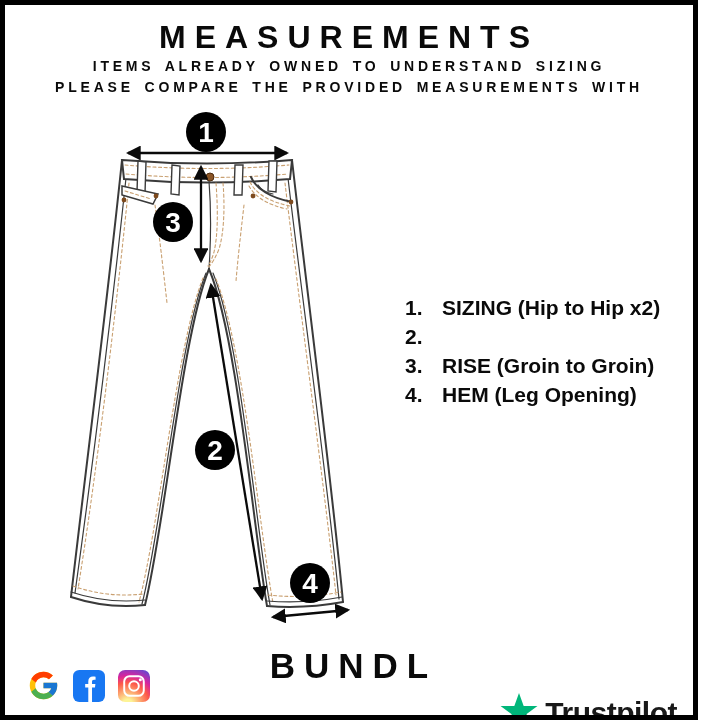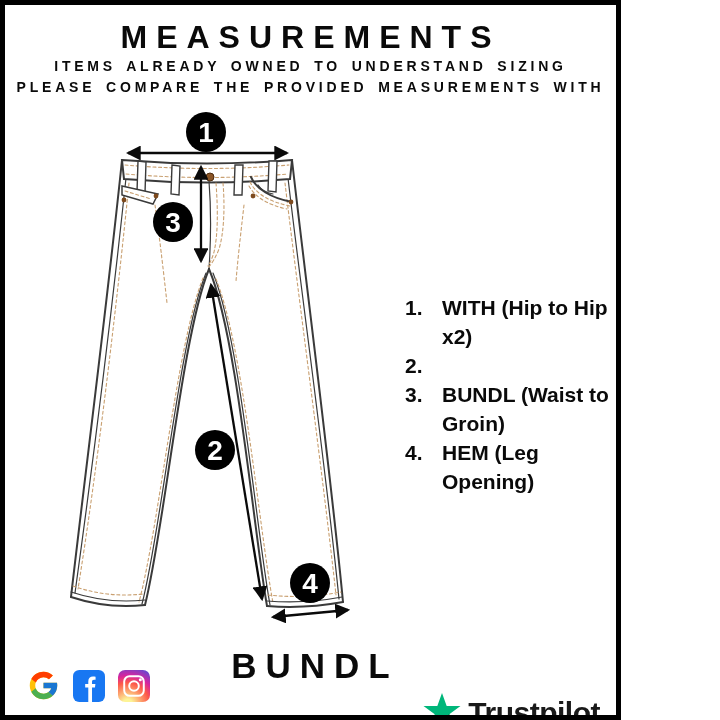--- a/index.html
+++ b/index.html
@@ -1,17 +1,17 @@
 <!DOCTYPE html>
 <html><head>
 <meta charset="utf-8">
 <style>
   html,body{margin:0;padding:0;background:#ffffff;}
   .page{
-    position:relative; width:621px; height:720px; box-sizing:border-box;
+    position:relative; width:698px; height:720px; box-sizing:border-box;
     background:#ffffff; border:5px solid #000;
     font-family:"Liberation Sans", sans-serif; overflow:hidden;
   }
   
   .header{position:absolute; top:13px; left:0; width:100%; text-align:center;}
   .title{
     margin:0; font-size:32px; font-weight:bold; color:#0a0a0a;
     letter-spacing:9px; line-height:38px;
   }
   .subtitle{
@@ -152,28 +152,28 @@
       <g>
         <circle class="marker-circle" cx="305" cy="578" r="20"></circle>
         <text class="marker-num" x="305" y="588">4</text>
       </g>
     </g>
   </svg>
 
   <div class="legend">
     <div class="legend-row">
       <span class="legend-num">1.</span>
-      <span>WITH (Hip to Hip x2)</span>
+      <span>SIZING (Hip to Hip x2)</span>
     </div>
     <div class="legend-row">
       <span class="legend-num">2.</span>
     </div>
     <div class="legend-row">
       <span class="legend-num">3.</span>
-      <span>BUNDL (Waist to Groin)</span>
+      <span>RISE (Groin to Groin)</span>
     </div>
     <div class="legend-row">
       <span class="legend-num">4.</span>
       <span>HEM (Leg Opening)</span>
     </div>
   </div>
 
   <div class="social">
 
     <span>

